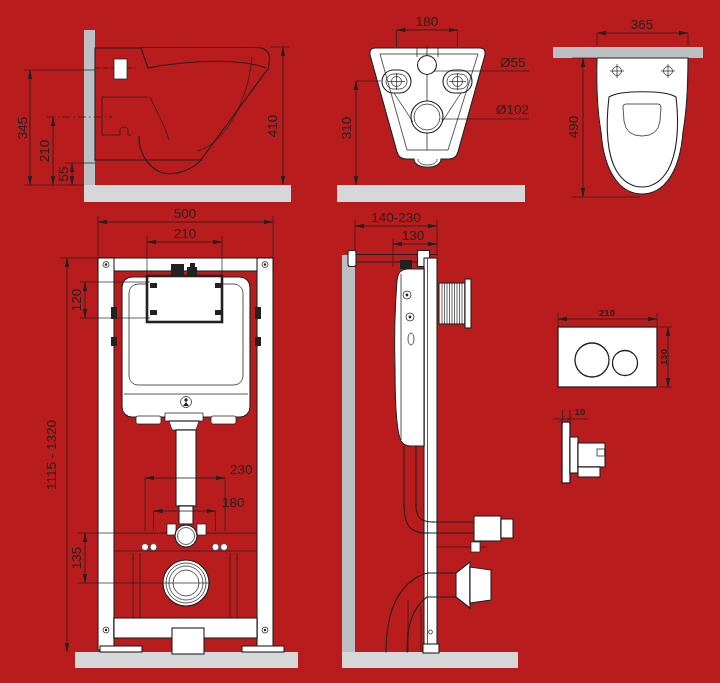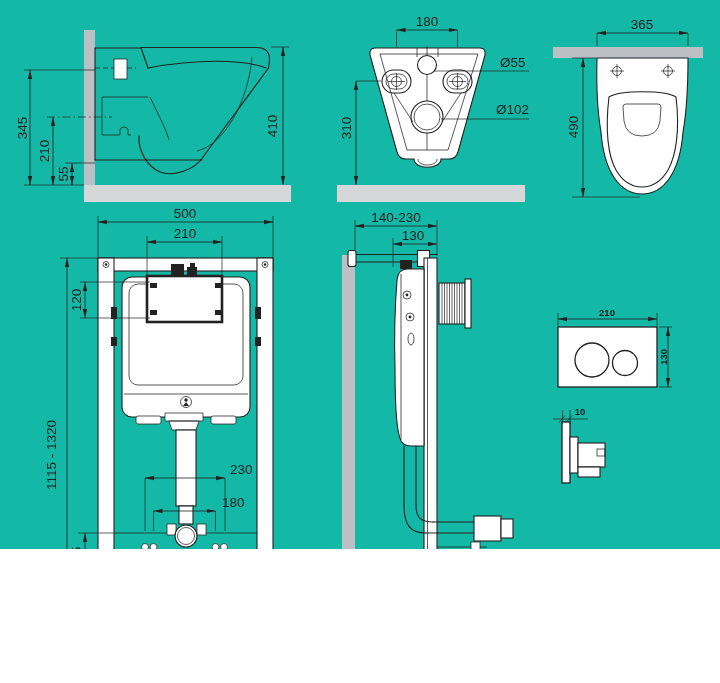--- a/index.html
+++ b/index.html
@@ -1,16 +1,16 @@
 <!DOCTYPE html>
 <html><head>
 <meta charset="utf-8">
 <style>
   html,body{margin:0;padding:0;background:#ffffff;}
-  .stage{position:relative;width:720px;height:549px;background:#14b8a6;overflow:hidden;}
+  .stage{position:relative;width:720px;height:683px;background:#b91c1c;overflow:hidden;}
   svg{display:block;}
   .s1 {stroke:#222;stroke-width:1.1;fill:none;stroke-linecap:round;}
   .s1f{stroke:#222;stroke-width:1.1;fill:#fff;}
   .s08{stroke:#222;stroke-width:.75;fill:none;}
   .s08f{stroke:#222;stroke-width:.75;fill:#fff;}
   .s12{stroke:#222;stroke-width:1.3;fill:none;}
   .s12f{stroke:#222;stroke-width:1.3;fill:#fff;}
   .dim{stroke:#222;stroke-width:.8;fill:none;}
   .ext{stroke:#222;stroke-width:.7;fill:none;}
   .dash{stroke-dasharray:5 3;}

